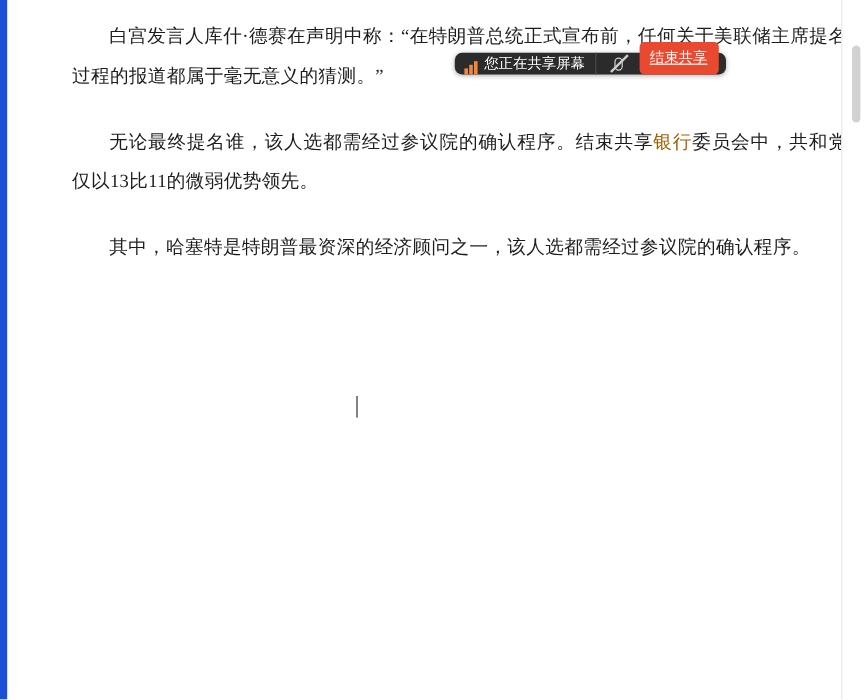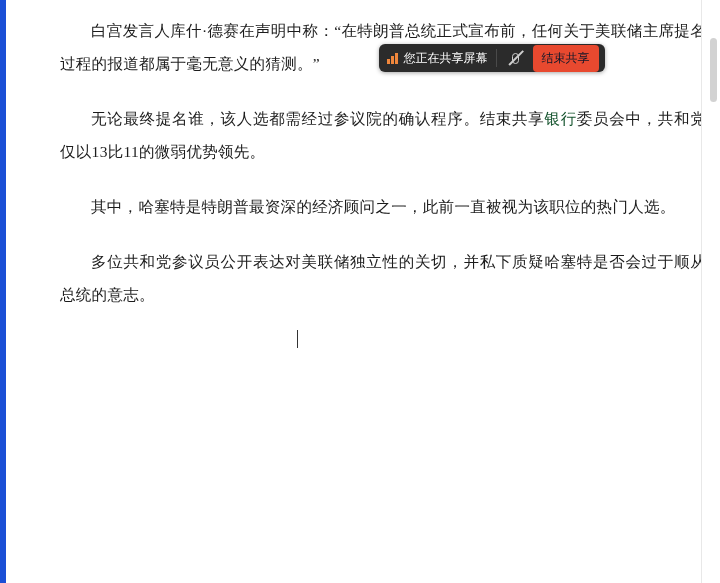--- a/index.html
+++ b/index.html
@@ -62,31 +62,31 @@
     margin: 0 0 22px 0;
     font-size: 15.5px;
     line-height: 33px;
     color: #1c1c1c;
     text-indent: 2em;
     letter-spacing: 0.3px;
     text-align: justify;
     font-family: "Liberation Serif", "DejaVu Serif", serif;
   }
   .link-blue {
-    color: #14532d;
+    color: #a16207;
   }
 
   
   #share-bar {
     position: absolute;
     left: 379px;
     top: 44px;
-    height: 28px;
+    height: 18px;
     display: flex;
-    align-items: center;
+    align-items: flex-end;
     background: #2b2b2b;
     border-radius: 6px;
     padding: 0 6px 0 8px;
     box-shadow: 0 1px 4px rgba(0,0,0,0.35);
     z-index: 20;
   }
   #share-bar .bars-icon {
     display: inline-flex;
     align-items: flex-end;
     gap: 1.5px;
@@ -135,28 +135,29 @@
   #mute-icon .slash {
     position: absolute;
     width: 20px;
     height: 1.5px;
     background: #cfcfcf;
     transform: rotate(-45deg);
   }
 
   #end-share-button {
     background: #e8492f;
-    color: #0f172a;
+    color: #ffffff;
     font-size: 12px;
     border: none;
     border-radius: 4px;
     padding: 5px 9px;
     cursor: pointer;
     white-space: nowrap;
     font-family: "Liberation Sans", sans-serif;
+    text-decoration: underline;
   }
 
   
   #text-caret {
     position: absolute;
     left: 297px;
     top: 330px;
     width: 1px;
     height: 18px;
     background: #333333;
@@ -164,22 +165,21 @@
   }
 </style>
 </head>
 <body>
 
 <div id="left-bar"></div>
 
 <div id="article">
   <p class="para"><span>白宫发言人库什·德赛在声明中称：“在特朗普总统正式宣布前，任何关于美联储主席提名过程的报道都属于毫无意义的猜测。”</span></p>
   <p class="para"><span>无论最终提名谁，该人选都需经过参议院的确认程序。结束共享</span><span class="link-blue">银行</span><span>委员会中，共和党仅以13比11的微弱优势领先。</span></p>
-  <p class="para"><span>其中，哈塞特是特朗普最资深的经济顾问之一，此前一直被视为该职位的热门人选。</span></p>
-  <p class="para"><span>多位共和党参议员公开表达对美联储独立性的关切，并私下质疑哈塞特是否会过于顺从总统的意志。</span></p>
+  <p class="para"><span>其中，哈塞特是特朗普最资深的经济顾问之一，该人选都需经过参议院的确认程序。</span></p>
 </div>
 
 <div id="text-caret"></div>
 
 <div id="share-bar">
   <span class="bars-icon">
     <i></i>
       <i></i>
       <i></i>
   </span>

